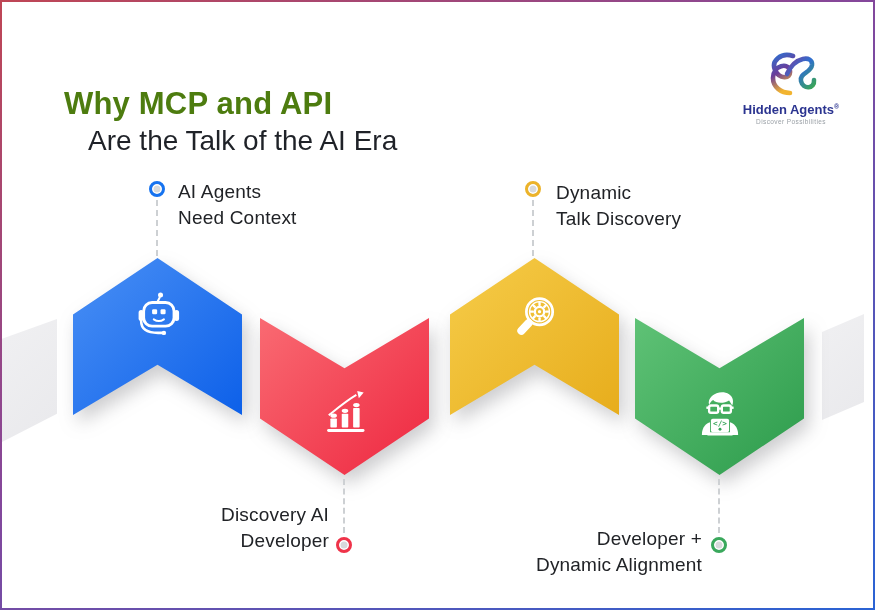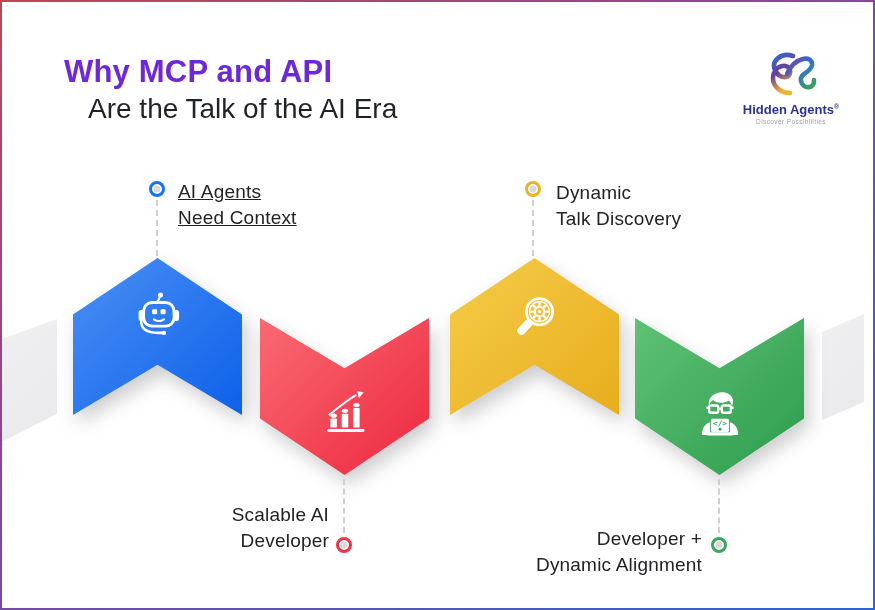--- a/index.html
+++ b/index.html
@@ -39,21 +39,21 @@
 </style>
 </head>
 <body>
 
 <div class="frame">
 
   <div class="edge left"></div>
   <div class="edge right"></div>
 
   <div class="titles">
-    <h1 class="title1" style="color: #6d28d9;">Why MCP and API</h1>
+    <h1 class="title1" style="color: #4d7c0f; margin-top: 32px;">Why MCP and API</h1>
     <h2 class="title2" style="color: rgb(31, 34, 40); margin-left: 24px;">Are the Talk of the AI Era</h2>
   </div>
 
   <div class="logo">
     <svg width="56" height="44" viewBox="0 0 56 44">
       <defs>
         <linearGradient id="lgA" x1="0" y1="0" x2="0.3" y2="1">
           <stop offset="0" stop-color="#2f6fd0"></stop>
             <stop offset="0.5" stop-color="#6a3d9a"></stop>
             <stop offset="1" stop-color="#f2b430"></stop>
@@ -65,21 +65,21 @@
         </linearGradient>
       </defs>
       <path d="M30 4 C18 0 8 9 12 18 C16 27 28 28 27 19 C26 10 10 13 10 26 C10 35 18 41 27 41" fill="none" stroke="url(#lgA)" stroke-width="4.6" stroke-linecap="round"></path>
       <path d="M24 22 C32 4 50 3 49 13 C48 21 36 21 38 29 C40 38 52 37 51 28" fill="none" stroke="url(#lgB)" stroke-width="4.6" stroke-linecap="round"></path>
     </svg>
     <div class="logo-name" style="color: rgb(43, 52, 144);"><span>Hidden Agents</span><sup>®</sup></div>
     <div class="logo-tag">Discover Possibilities</div>
   </div>
 
   <div class="item" style="--c: #1673f0; --g1: #4a90f5; --g2: #0d60e9;">
-    <div class="label" style="left:176px;top:177px;text-decoration:underline;">
+    <div class="label" style="left:176px;top:177px;">
       <span>AI Agents</span>
       <span>Need Context</span>
     </div>
     <span class="dot" style="left:147px;top:179px;"></span>
     <span class="connector" style="left:154px;top:198px;height:56px;"></span>
     <div class="chev-wrap" style="left:71px;top:256px;width:169px;height:157px;">
       <div class="chev up">
         <svg class="icn" width="54" height="54" viewBox="0 0 64 64">
           <g fill="none" stroke="#fff" stroke-linecap="round">
             <circle cx="35" cy="7" r="3" fill="#fff" stroke="none"></circle>
@@ -112,21 +112,21 @@
             <ellipse cx="46" cy="23.5" rx="4" ry="2.6"></ellipse>
           </g>
           <path d="M12 36 C22 28 34 18 46 11" fill="none" stroke="#fff" stroke-width="2.4"></path>
           <path d="M47 6 L55 8 L49 15 Z" fill="#fff"></path>
         </svg>
       </div>
     </div>
     <span class="connector" style="left:341px;top:477px;height:54px;"></span>
     <span class="dot" style="left:334px;top:535px;"></span>
     <div class="label right" style="left:115px;top:500px;width:212px;">
-      <span>Scalable AI</span>
+      <span>Discovery AI</span>
       <span>Developer</span>
     </div>
   </div>
 
   <div class="item" style="--c: #ecb32a; --g1: #f6cc49; --g2: #e7ad1c;">
     <div class="label" style="left:554px;top:178px;">
       <span>Dynamic</span>
       <span>Talk Discovery</span>
     </div>
     <span class="dot" style="left:523px;top:179px;"></span>

